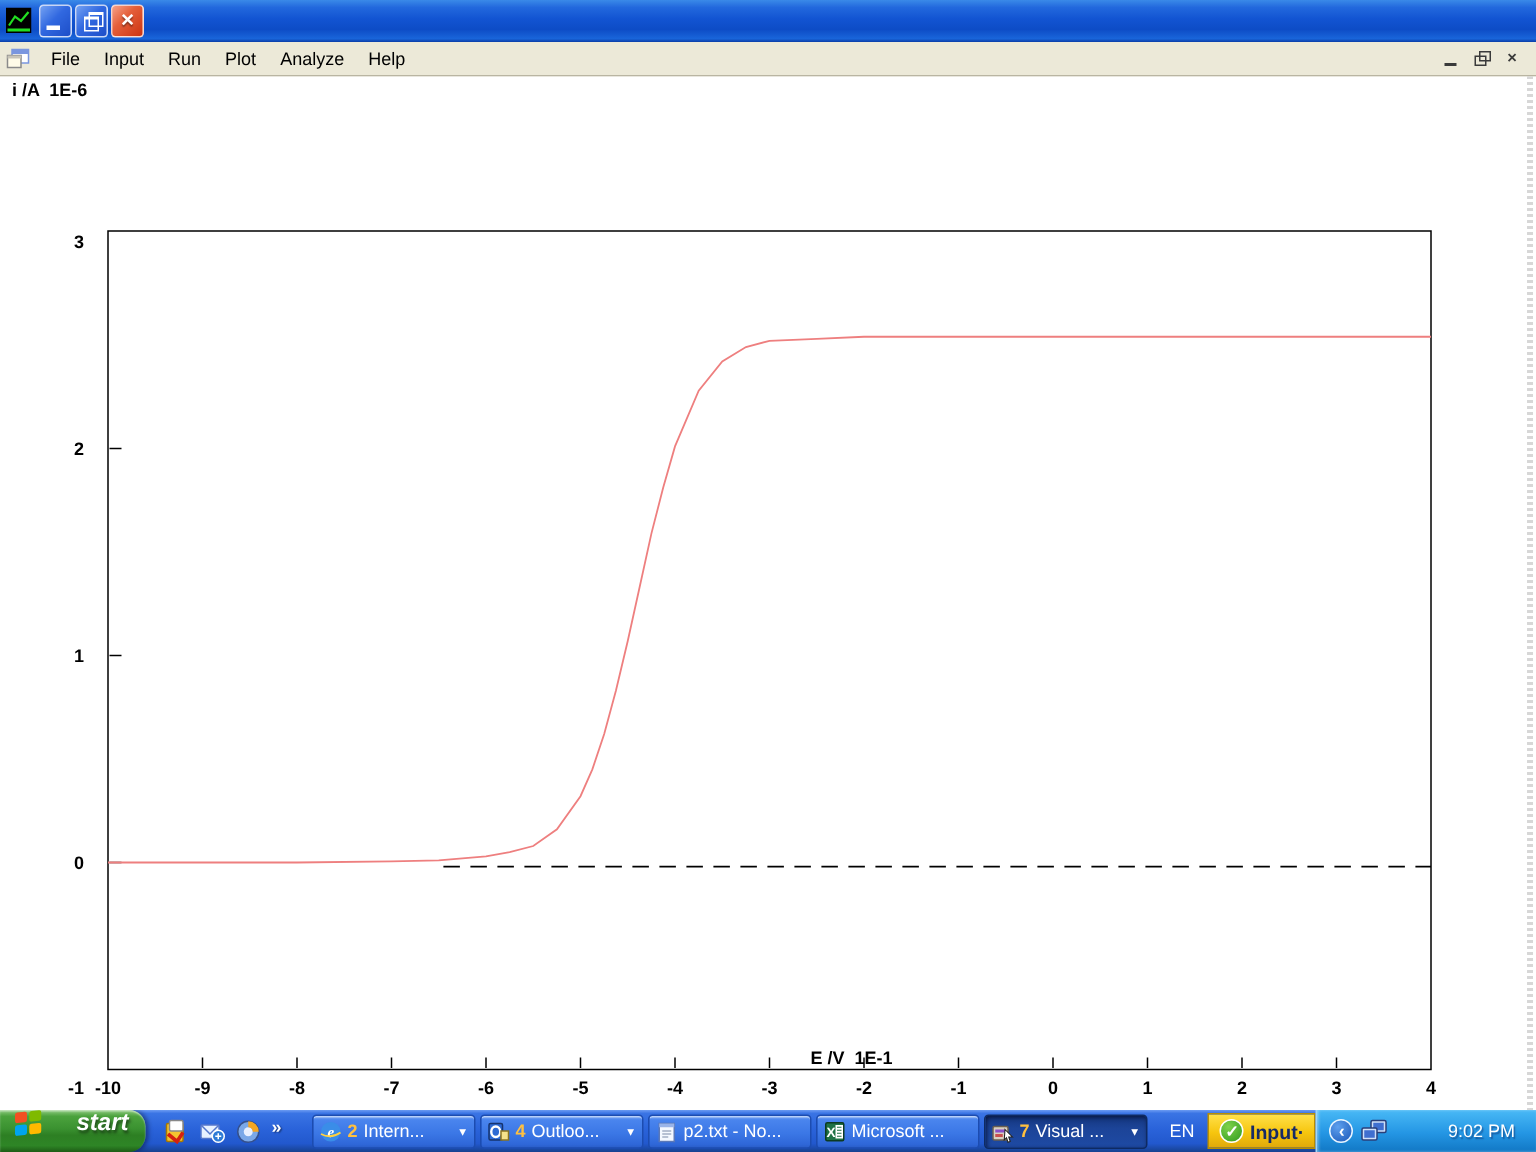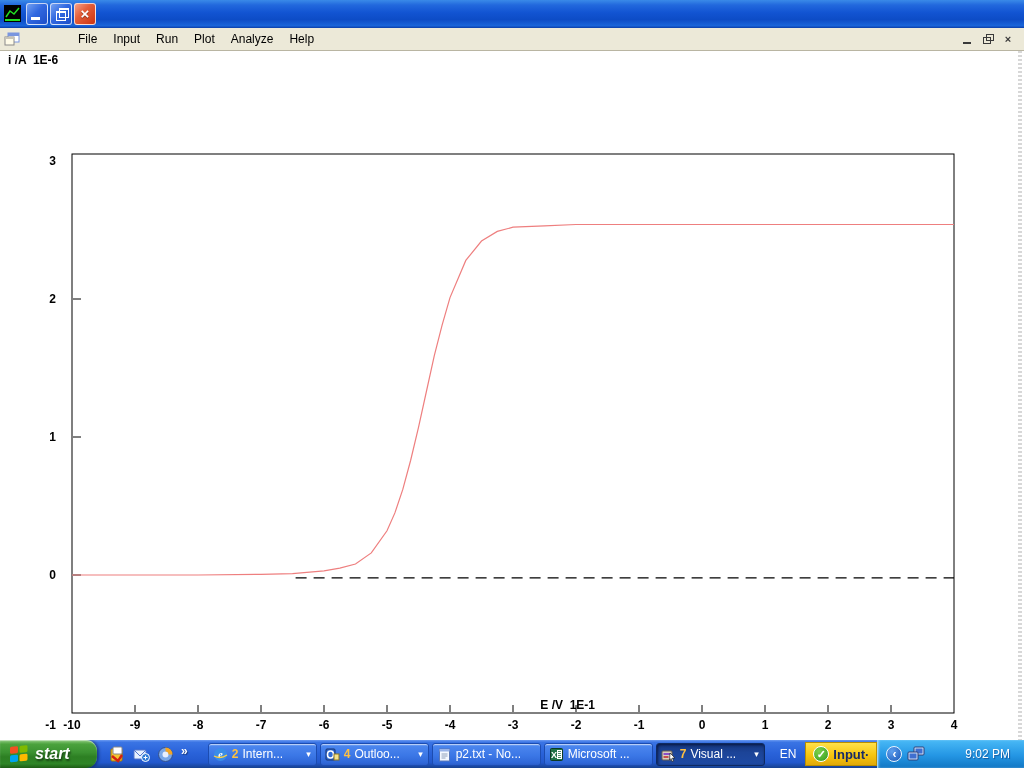--- a/index.html
+++ b/index.html
@@ -16,21 +16,21 @@
     display:inline-flex;align-items:center;justify-content:center;position:relative;box-sizing:border-box;}
   .wbtn.blue{background:linear-gradient(135deg,#73a1f2 0%,#3168e0 45%,#1d4ec8 100%);}
   .wbtn.red{background:linear-gradient(135deg,#f5a088 0%,#e45f3a 40%,#cc3311 100%);}
   .g-min{position:absolute;left:4px;bottom:4px;width:9px;height:3px;background:#fff;}
   .g-res{position:absolute;left:5px;top:7px;width:8px;height:7px;border:1px solid #fff;border-top-width:2px;background:transparent;}
   .g-res2{position:absolute;left:8px;top:4px;width:8px;height:7px;border:1px solid #fff;border-top-width:2px;}
   .g-x{color:#fff;font-weight:bold;font-size:15px;line-height:1;text-shadow:0 1px 1px rgba(0,0,0,.4);}
 
   
   .menubar{height:22px;background:#ece9d8;display:flex;align-items:center;
-    border-bottom:1px solid #b9b5a2;padding:0 4px;gap:44px;}
+    border-bottom:1px solid #b9b5a2;padding:0 4px;}
   .mdi-icon{width:16px;height:14px;margin-right:6px;display:inline-flex;}
   .menu-items{flex:1;display:flex;}
   .menu-item{font-size:12px;color:#000;padding:2px 8px;cursor:default;}
   .mdi-controls{display:flex;gap:4px;margin-right:4px;}
   .mdibtn{width:16px;height:14px;display:inline-flex;align-items:center;justify-content:center;
     color:#3a3a3a;font-size:11px;font-weight:bold;position:relative;}
   .g-min-s{position:absolute;left:3px;bottom:2px;width:8px;height:2px;background:#3a3a3a;}
   .g-res-s{position:absolute;left:3px;top:5px;width:6px;height:5px;border:1px solid #3a3a3a;}
   .g-res-s2{position:absolute;left:6px;top:2px;width:6px;height:5px;border:1px solid #3a3a3a;}
 
@@ -40,21 +40,21 @@
   .ylab{left:8px;top:2px;}
   .xlab{left:505px;top:647px;width:90px;text-align:right;}
   #plot{position:absolute;left:0;top:0;}
   .tick{font:bold 12px "Liberation Sans",sans-serif;fill:#000;}
   .dither{position:absolute;right:2px;top:0;bottom:0;width:4px;opacity:.7;
     background:repeating-linear-gradient(180deg,#c6c6c6 0 2px,#ffffff 2px 4px);}
 
   
   .taskbar{height:28px;display:flex;align-items:center;
     background:linear-gradient(180deg,#6c9bf2 0%,#3a74e4 8%,#2a63da 45%,#2258cd 80%,#17418f 100%);}
-  .start{height:28px;width:97px;display:flex;align-items:center;gap:6px;padding-left:9px;box-sizing:border-box;
+  .start{height:28px;width:97px;display:flex;gap:22px;padding-left:9px;box-sizing:border-box;
     border-radius:0 11px 11px 0;cursor:pointer;
     background:linear-gradient(180deg,#8ecb7f 0%,#4ba23d 15%,#3a9130 45%,#2d7f23 60%,#2e8526 85%,#1d5c15 100%);
     box-shadow:inset 0 1px 1px rgba(255,255,255,.5),2px 0 3px rgba(0,0,30,.4);}
   .start-label{color:#fff;font-weight:bold;font-style:italic;font-size:16px;
     text-shadow:1px 2px 2px rgba(0,0,0,.5);}
   .flag{width:20px;height:18px;display:inline-flex;}
   .quicklaunch{display:flex;align-items:center;gap:7px;padding:0 8px 0 12px;}
   .ql{width:17px;height:17px;display:inline-flex;cursor:pointer;}
   .ql-chev{color:#fff;font-size:12px;font-weight:bold;cursor:pointer;text-shadow:1px 1px 1px rgba(0,0,0,.4);padding:0 2px 6px 0;}
   .taskbuttons{display:flex;gap:3px;margin-left:10px;}

